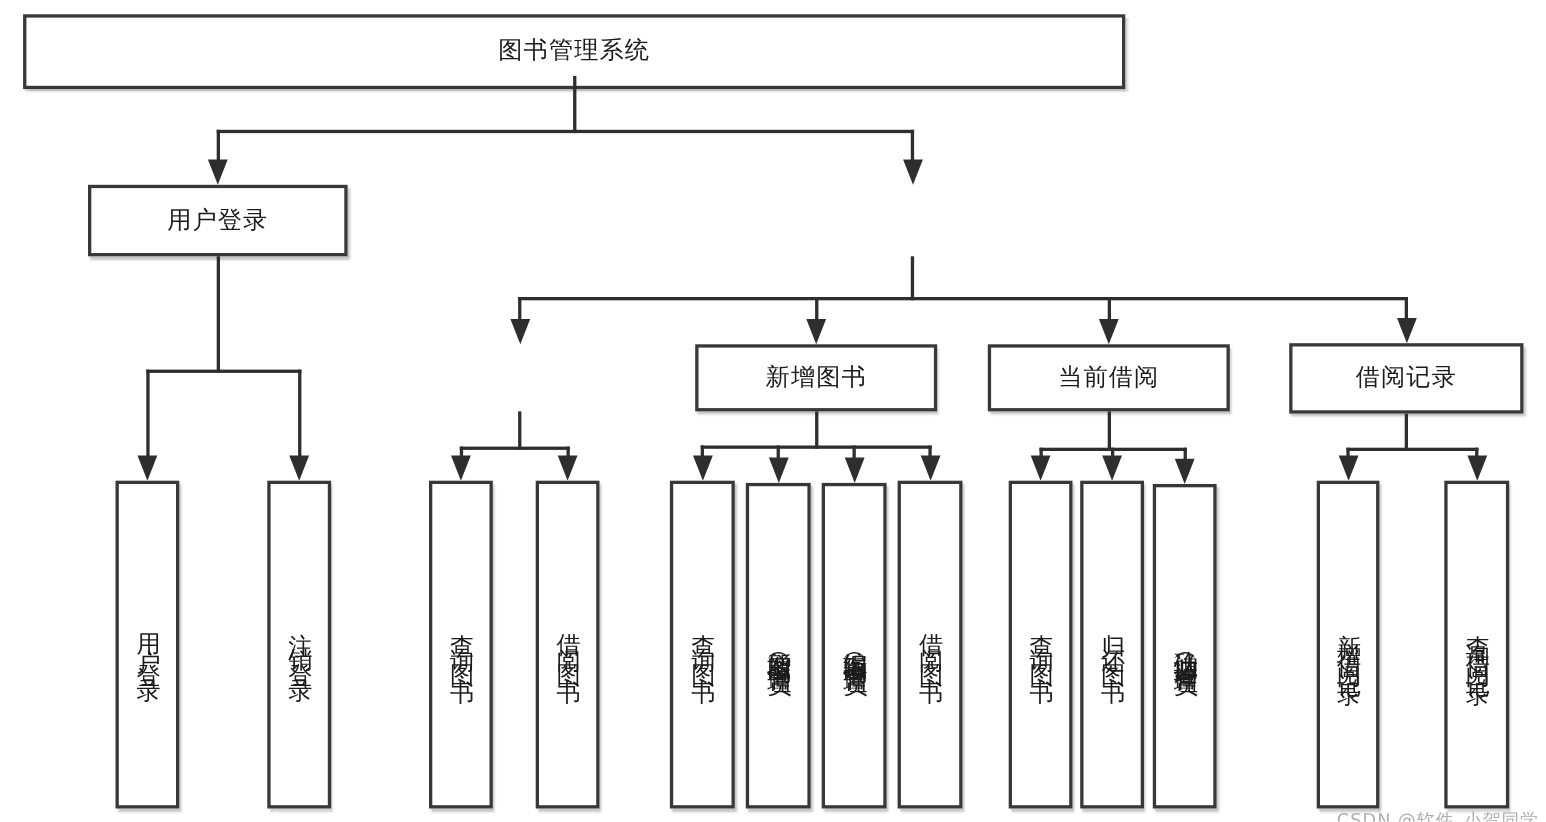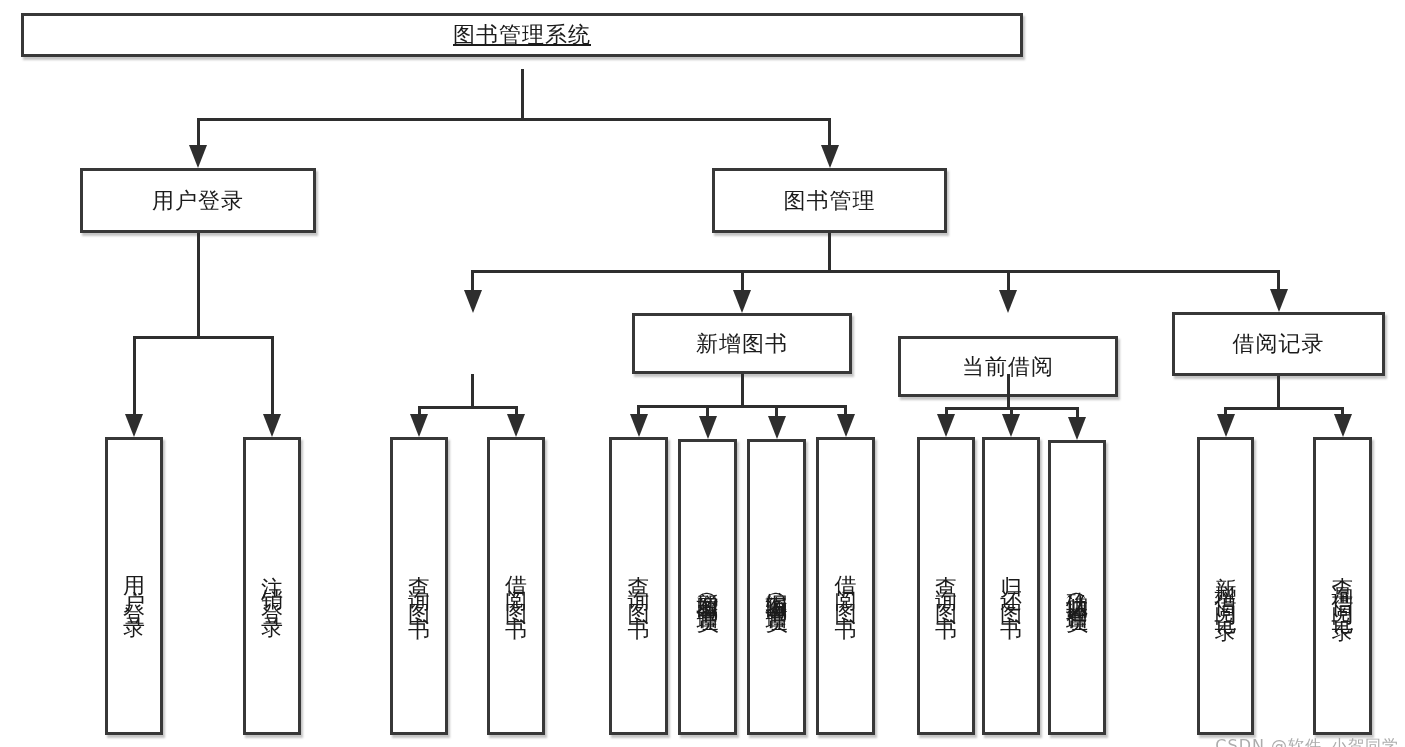--- a/index.html
+++ b/index.html
@@ -50,21 +50,21 @@
     color: rgba(158,158,158,0.85);
     white-space: nowrap;
     z-index: 5;
   }
 </style>
 </head>
 <body>
 
 <div id="canvas">
   <div class="watermark">CSDN @软件_小贺同学</div>
-<div class="node h-node" style="left: 21px; top: 13px; width: 1002px; height: 44px; text-decoration: underline;">
+<div class="node h-node" style="left: 21px; top: 13px; width: 1002px; height: 68px;">
       <span>图书管理系统</span>
     </div>
     <div class="vline" style="left: 520.5px; top: 69px; width: 3px; height: 52px;"></div>
     <div class="hline" style="left: 196.5px; top: 118px; width: 634.5px; height: 3px;"></div>
     <div class="vline" style="left: 196.5px; top: 118px; width: 3px; height: 36px;"></div>
     <div class="arrow" style="left: 189px; top: 145px;"></div>
     <div class="node h-node" style="left: 80px; top: 168px; width: 236px; height: 65px;">
       <span>用户登录</span>
     </div>
     <div class="vline" style="left: 196.5px; top: 233px; width: 3px; height: 106px;"></div>
@@ -74,23 +74,20 @@
     <div class="node v-node" style="left: 105px; top: 437px; width: 58px; height: 298px; letter-spacing: 14px;">
       <span>用户登录</span>
     </div>
     <div class="vline" style="left: 270.5px; top: 336px; width: 3px; height: 87px;"></div>
     <div class="arrow" style="left: 263px; top: 414px;"></div>
     <div class="node v-node" style="left: 243px; top: 437px; width: 58px; height: 298px; letter-spacing: 14px;">
       <span>注销登录</span>
     </div>
     <div class="vline" style="left: 828px; top: 118px; width: 3px; height: 36px;"></div>
     <div class="arrow" style="left: 820.5px; top: 145px;"></div>
-    <div class="node h-node" style="left: 712px; top: 168px; width: 235px; height: 65px;">
-      <span>图书管理</span>
-    </div>
     <div class="vline" style="left: 828px; top: 233px; width: 3px; height: 40px;"></div>
     <div class="hline" style="left: 471px; top: 270px; width: 809px; height: 3px;"></div>
     <div class="vline" style="left: 471px; top: 270px; width: 3px; height: 29px;"></div>
     <div class="arrow" style="left: 463.5px; top: 290px;"></div>
     <div class="vline" style="left: 471px; top: 374px; width: 3px; height: 35px;"></div>
     <div class="hline" style="left: 417.5px; top: 406px; width: 100px; height: 3px;"></div>
     <div class="vline" style="left: 417.5px; top: 406px; width: 3px; height: 17px;"></div>
     <div class="arrow" style="left: 410px; top: 414px;"></div>
     <div class="node v-node" style="left: 390px; top: 437px; width: 58px; height: 298px; letter-spacing: 14px;">
       <span>查询图书</span>
@@ -122,21 +119,21 @@
     <div class="node v-node" style="left: 747px; top: 439px; width: 59px; height: 296px; letter-spacing: 3px;">
       <span>编辑图书（管理员）</span>
     </div>
     <div class="vline" style="left: 844px; top: 405px; width: 3px; height: 18px;"></div>
     <div class="arrow" style="left: 836.5px; top: 414px;"></div>
     <div class="node v-node" style="left: 816px; top: 437px; width: 59px; height: 298px; letter-spacing: 14px;">
       <span>借阅图书</span>
     </div>
     <div class="vline" style="left: 1006.5px; top: 270px; width: 3px; height: 29px;"></div>
     <div class="arrow" style="left: 999px; top: 290px;"></div>
-    <div class="node h-node" style="left: 898px; top: 313px; width: 220px; height: 61px; margin-top: 23px;">
+    <div class="node h-node" style="left: 898px; top: 313px; width: 220px; height: 61px;">
       <span>当前借阅</span>
     </div>
     <div class="vline" style="left: 1006.5px; top: 374px; width: 3px; height: 36px;"></div>
     <div class="hline" style="left: 944.5px; top: 407px; width: 134px; height: 3px;"></div>
     <div class="vline" style="left: 944.5px; top: 407px; width: 3px; height: 16px;"></div>
     <div class="arrow" style="left: 937px; top: 414px;"></div>
     <div class="node v-node" style="left: 917px; top: 437px; width: 58px; height: 298px; letter-spacing: 14px;">
       <span>查询图书</span>
     </div>
     <div class="vline" style="left: 1009.5px; top: 407px; width: 3px; height: 16px;"></div>

